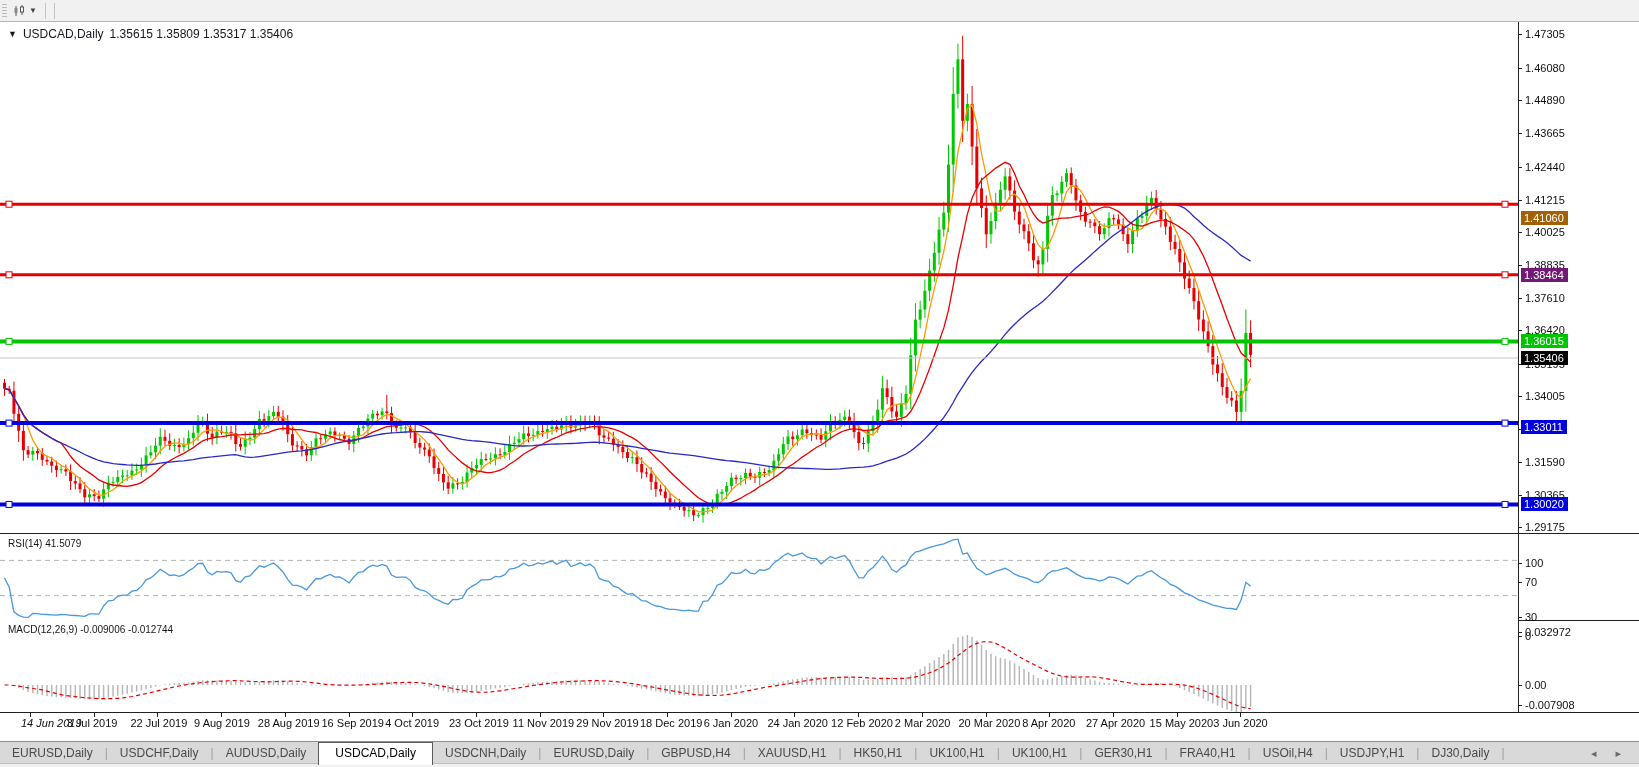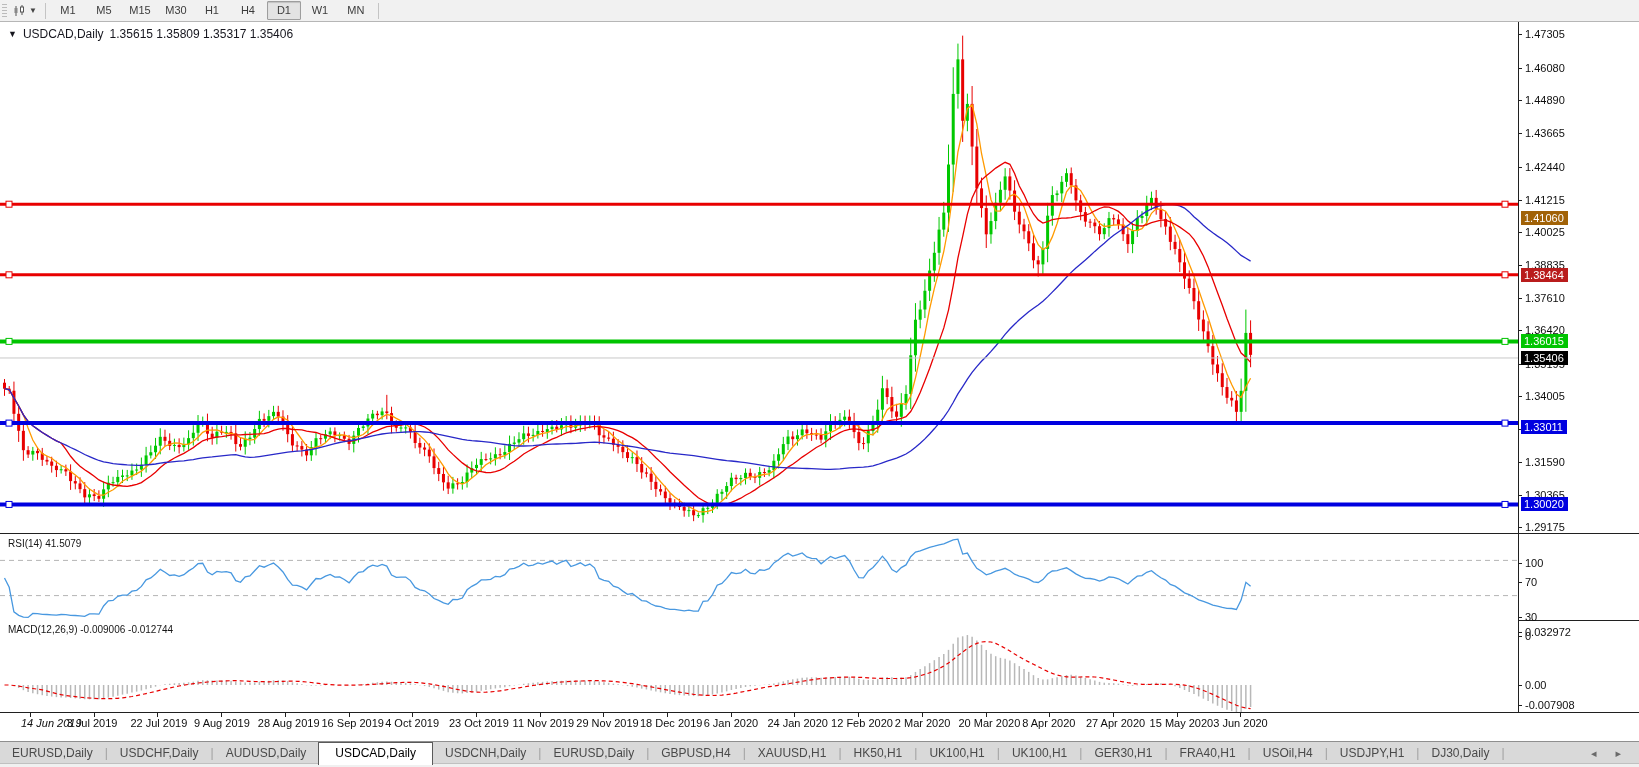--- a/index.html
+++ b/index.html
@@ -73,31 +73,20 @@
   <div class="tool-icon">
     <svg width="14" height="14" style="position:static;background:none">
       <line x1="3" y1="2" x2="3" y2="12" stroke="#555" stroke-width="1"></line>
       <rect x="1.5" y="4" width="3" height="5" fill="#888"></rect>
       <line x1="9" y1="1" x2="9" y2="11" stroke="#555" stroke-width="1"></line>
       <rect x="7.5" y="3" width="3" height="5" fill="#fff" stroke="#555"></rect>
     </svg>
   </div>
   <div class="caret">▼</div>
   <div class="tb-sep"></div>
-  <div id="tf-buttons" style="display:flex;align-items:center">
-      <div class="tf-btn">M1</div>
-      <div class="tf-btn">M5</div>
-      <div class="tf-btn">M15</div>
-      <div class="tf-btn">M30</div>
-      <div class="tf-btn">H1</div>
-      <div class="tf-btn">H4</div>
-      <div class="tf-btn active">D1</div>
-      <div class="tf-btn">W1</div>
-      <div class="tf-btn">MN</div>
-    </div>
   <div class="tb-sep"></div>
 </div>
 
 <div class="ledge"></div>
 <div class="vaxis" style="left:1518px"></div>
 <div class="hsep" style="top:533px"></div>
 <div class="hsep" style="top:620px"></div>
 <div class="hsep" style="top:712px"></div>
 
 <svg id="svg-main" width="1518" height="511" style="top:22px">
@@ -960,21 +949,21 @@
     <div class="tickdash" style="top: 374.072px;"></div>
     <div class="tick" style="top: 407.386px;">1.32780</div>
     <div class="tickdash" style="top: 407.386px;"></div>
     <div class="tick" style="top: 439.748px;">1.31590</div>
     <div class="tickdash" style="top: 439.748px;"></div>
     <div class="tick" style="top: 473.063px;">1.30365</div>
     <div class="tickdash" style="top: 473.063px;"></div>
     <div class="tick" style="top: 505.425px;">1.29175</div>
     <div class="tickdash" style="top: 505.425px;"></div>
     <div class="badge" style="top: 196px; background: #a16207;">1.41060</div>
-    <div class="badge" style="top: 252.808px; background: #b91c1c;">1.38464</div>
+    <div class="badge" style="top: 252.808px; background: #701a75;">1.38464</div>
     <div class="badge" style="top: 319.409px; background: rgb(0, 196, 0);">1.36015</div>
     <div class="badge" style="top: 335.971px; background: rgb(0, 0, 0);">1.35406</div>
     <div class="badge" style="top: 405px; background: rgb(0, 0, 224);">1.33011</div>
     <div class="badge" style="top: 482.445px; background: rgb(0, 0, 224);">1.30020</div>
     <div class="tick" style="top: 541px;">100</div>
     <div class="tickdash" style="top: 541px;"></div>
     <div class="tick" style="top: 560px;">70</div>
     <div class="tickdash" style="top: 560px;"></div>
     <div class="tick" style="top: 595px;">30</div>
     <div class="tickdash" style="top: 595px;"></div>

